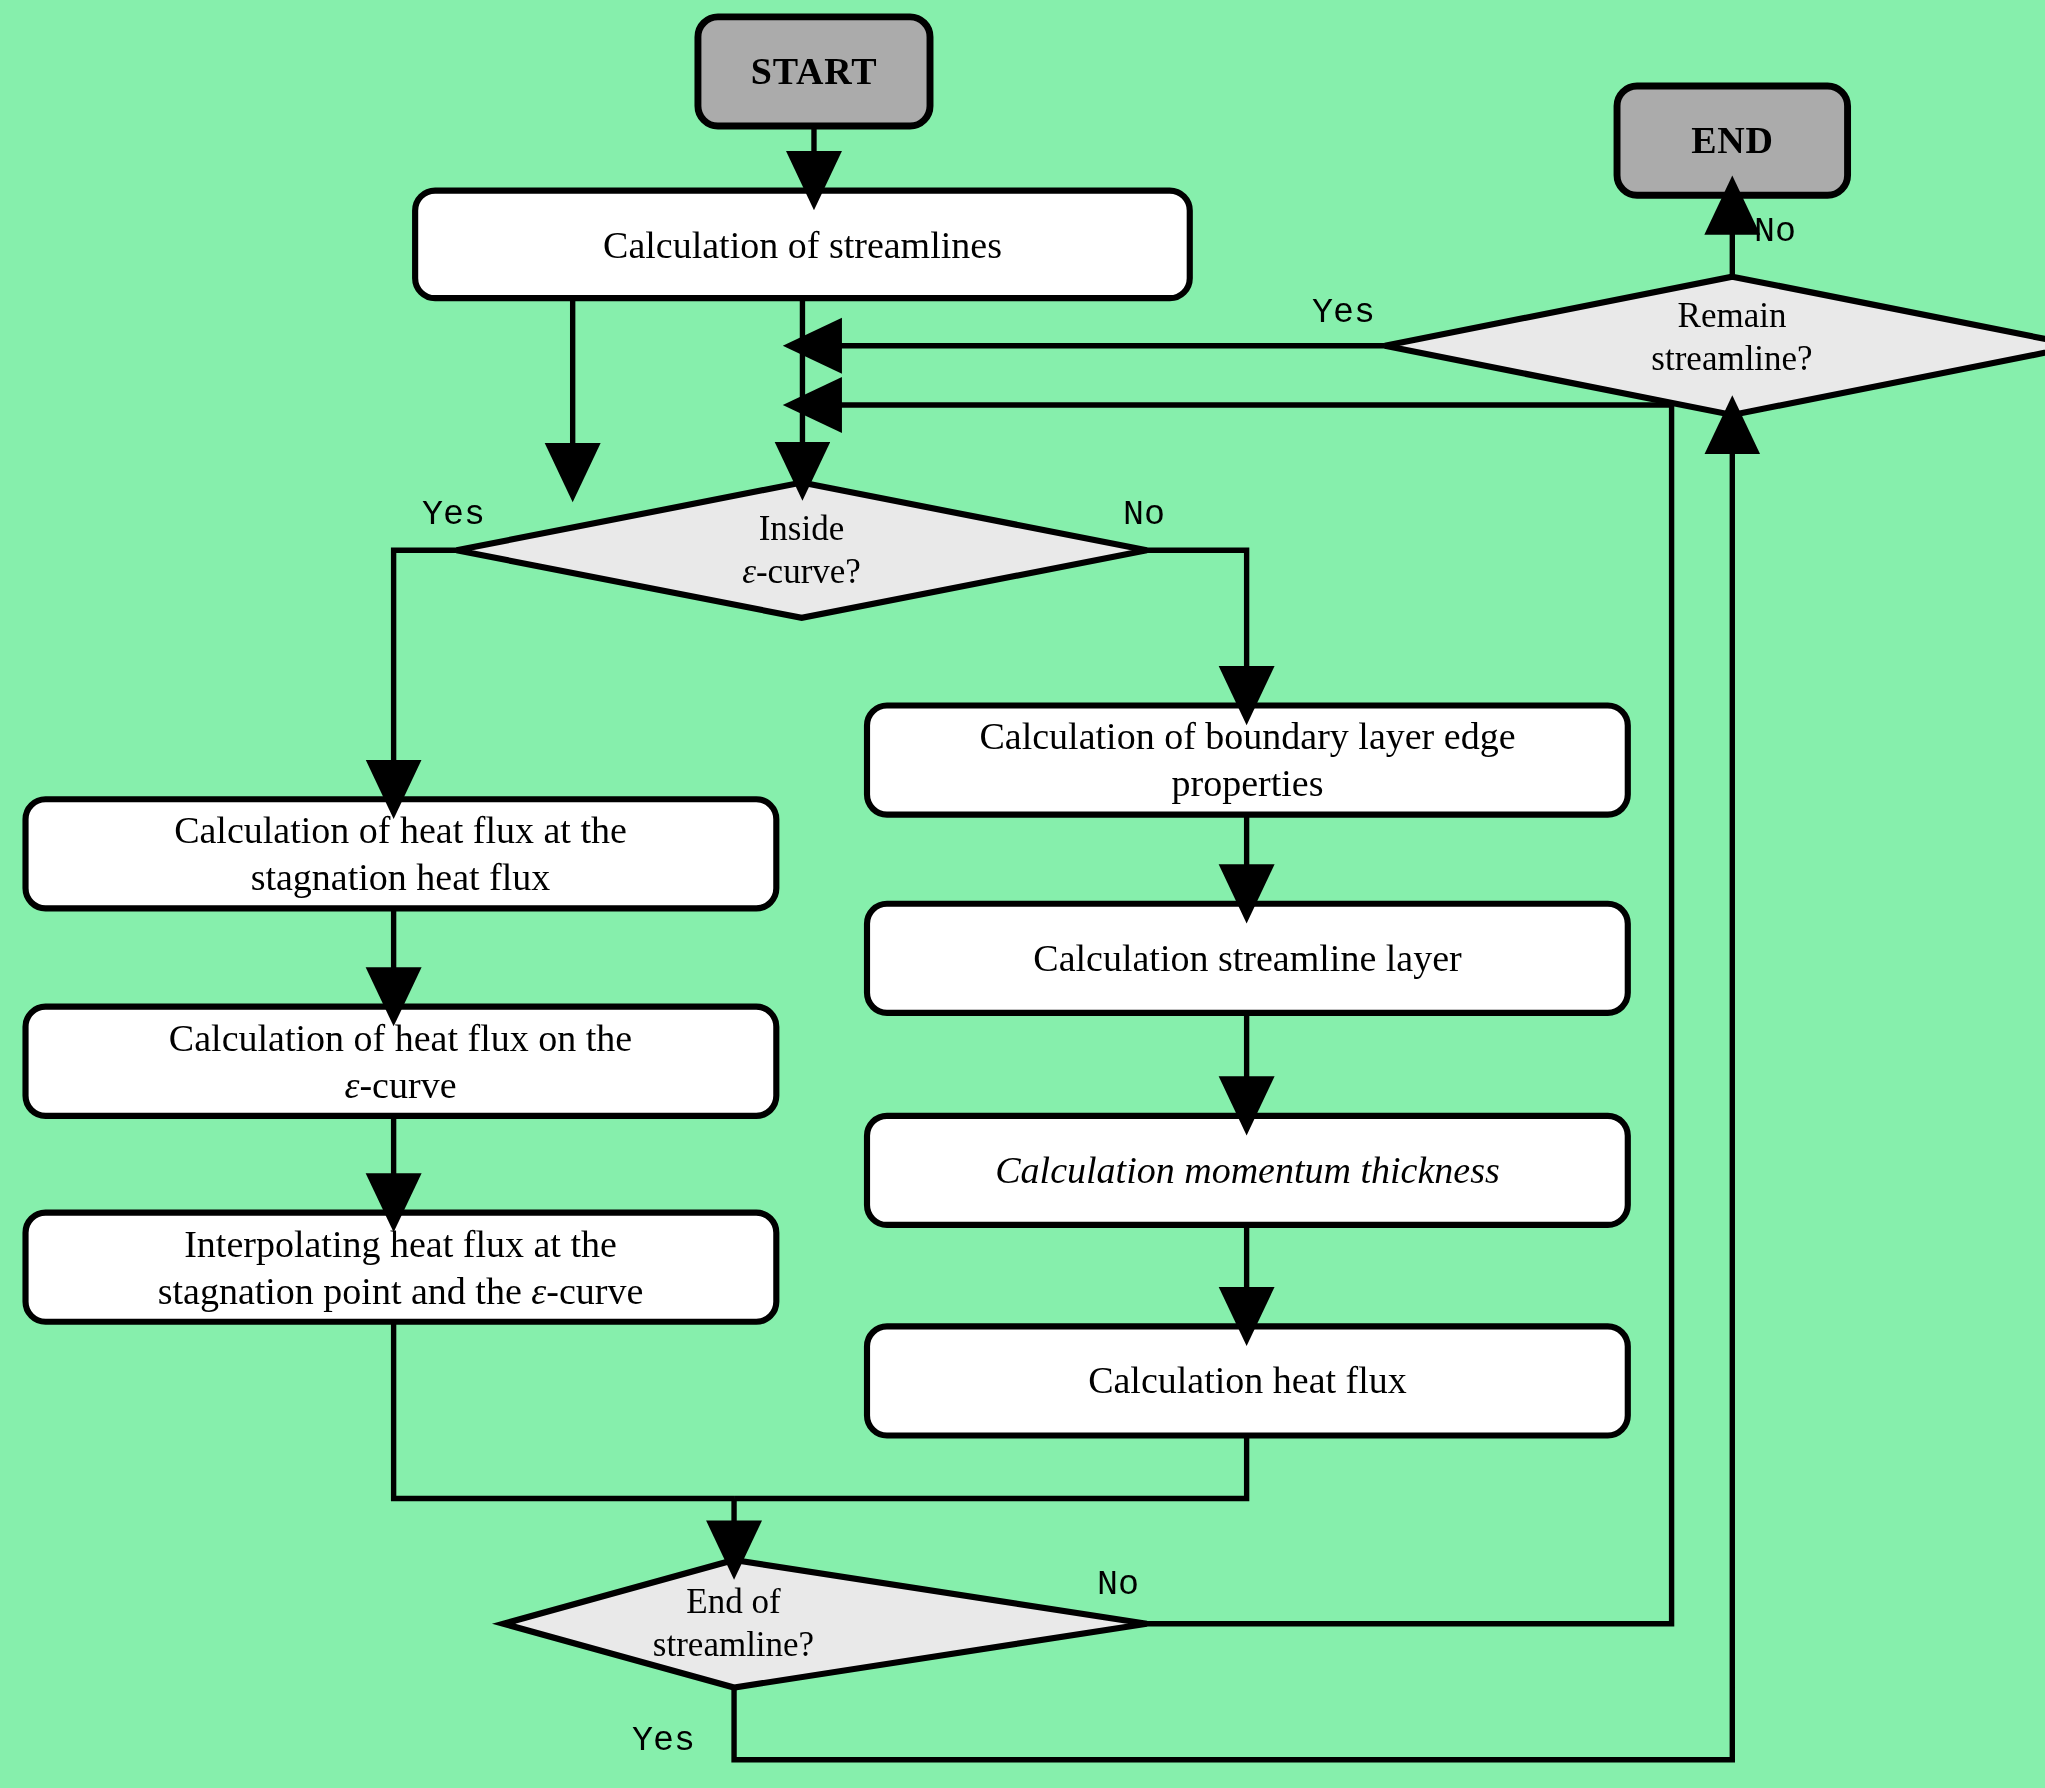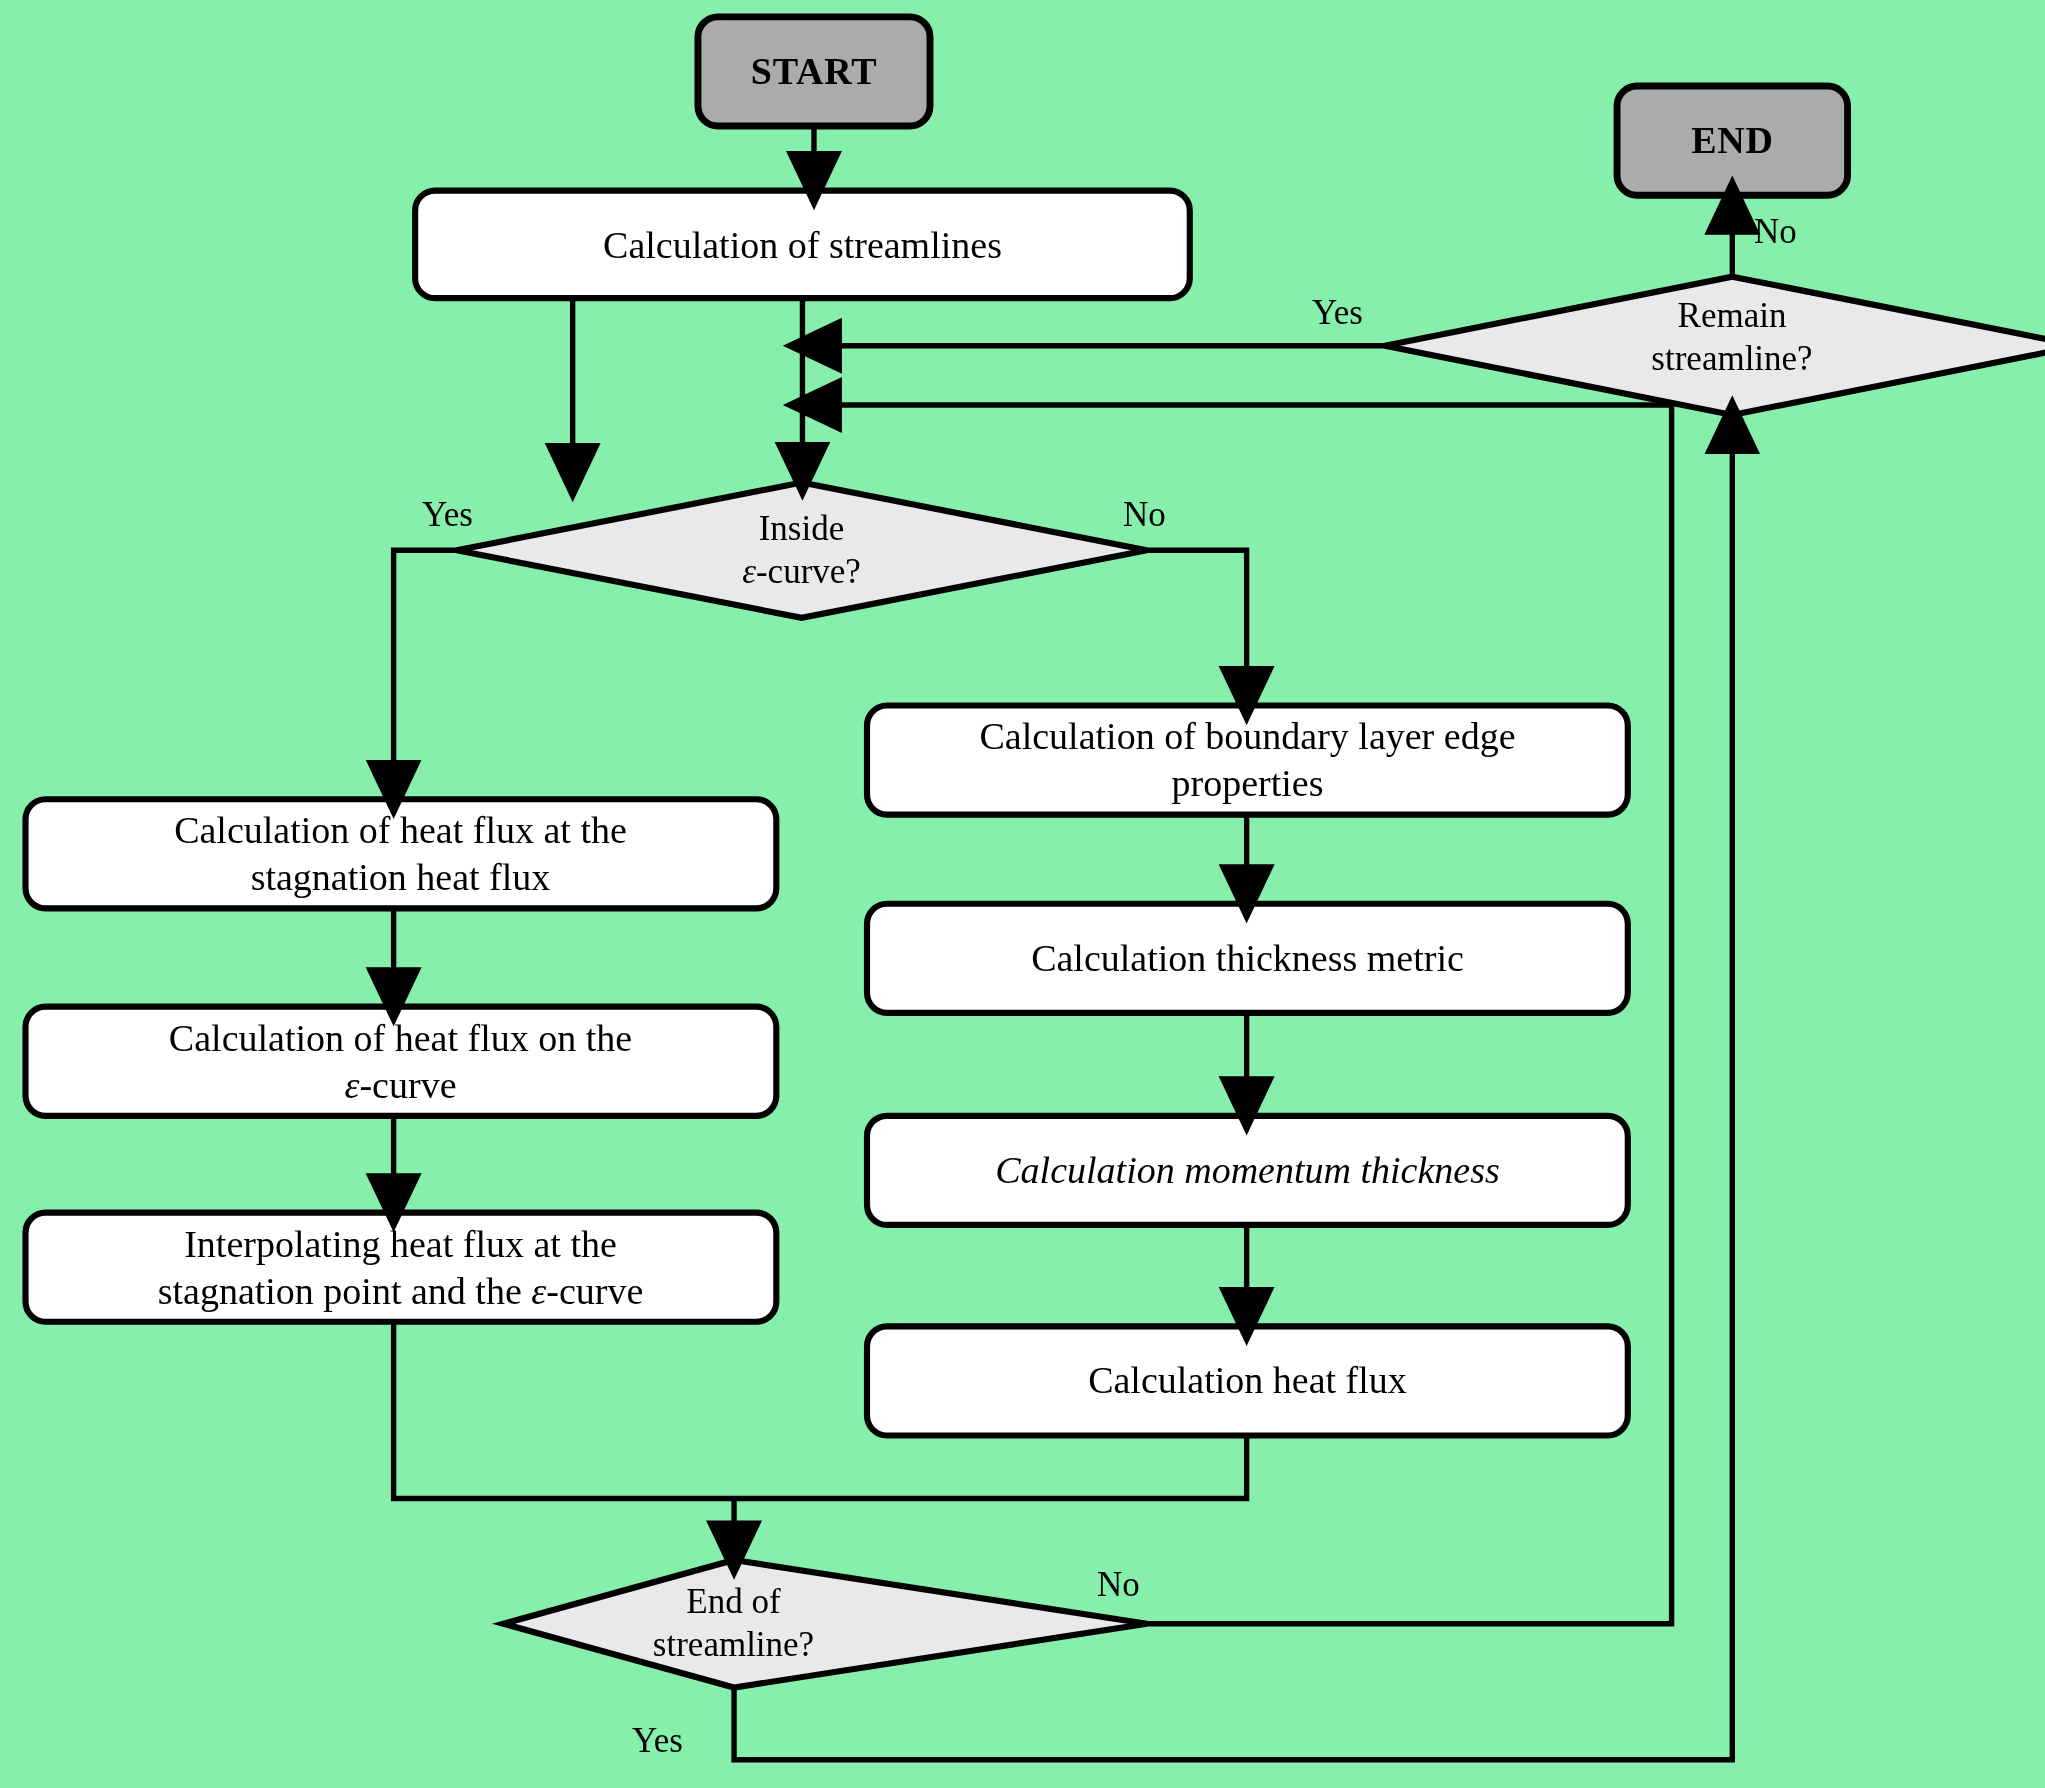--- a/index.html
+++ b/index.html
@@ -8,21 +8,21 @@
   svg{position:absolute;left:0;top:0;width:2046px;height:1789px;}
   .node-label{
     position:absolute;display:flex;align-items:center;justify-content:center;
     text-align:center;line-height:1.22;color:#000;
     font-family:"Liberation Serif", serif;
     pointer-events:none;
   }
   .proc-label{font-size:38px;}
   .term-label{font-size:38px;font-weight:bold;letter-spacing:0.8px;}
   .dec-label{font-size:35px;}
-  .edge-label{position:absolute;font-size:35px;color:#000;font-family:Liberation Serif, serif;white-space:nowrap;}
+  .edge-label{position:absolute;font-size:35px;color:#000;font-family:Liberation Mono, monospace;white-space:nowrap;}
   .ital{font-style:italic;}
 </style>
 </head>
 <body>
 
 <div id="stage">
 
   <svg viewBox="0 0 2662 2328">
     <defs>
       <marker id="arrow" markerWidth="13" markerHeight="13" refX="6.2" refY="5.2" orient="auto" markerUnits="strokeWidth">
@@ -123,21 +123,21 @@
   <div class="node-label proc-label" style="left:25px;top:1213px;width:751px;height:109px;flex-direction:column;">
     <span>Interpolating heat flux at the</span>
     <span><span>stagnation point and the </span><span class="ital">ε</span><span>-curve</span></span>
   </div>
 
   <div class="node-label proc-label" style="left:867px;top:705px;width:761px;height:109px;flex-direction:column;">
     <span>Calculation of boundary layer edge</span>
     <span>properties</span>
   </div>
 
-  <div class="node-label proc-label" style="left:867px;top:904px;width:761px;height:109px;">Calculation thickness metric</div>
+  <div class="node-label proc-label" style="left:867px;top:904px;width:761px;height:109px;">Calculation streamline layer</div>
 
   <div class="node-label proc-label" style="left:867px;top:1116px;width:761px;height:109px;font-style:italic;">Calculation momentum thickness</div>
 
   <div class="node-label proc-label" style="left:867px;top:1326px;width:761px;height:109px;">Calculation heat flux</div>
 
   <div class="node-label dec-label" style="left:572px;top:1560px;width:323px;height:128px;flex-direction:column;">
     <span>End of</span>
     <span>streamline?</span>
   </div>
 

